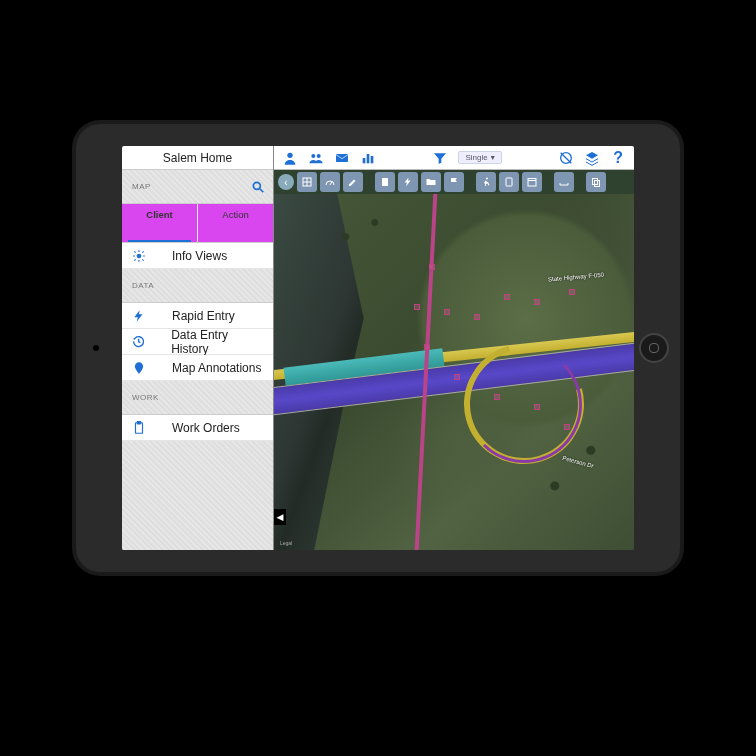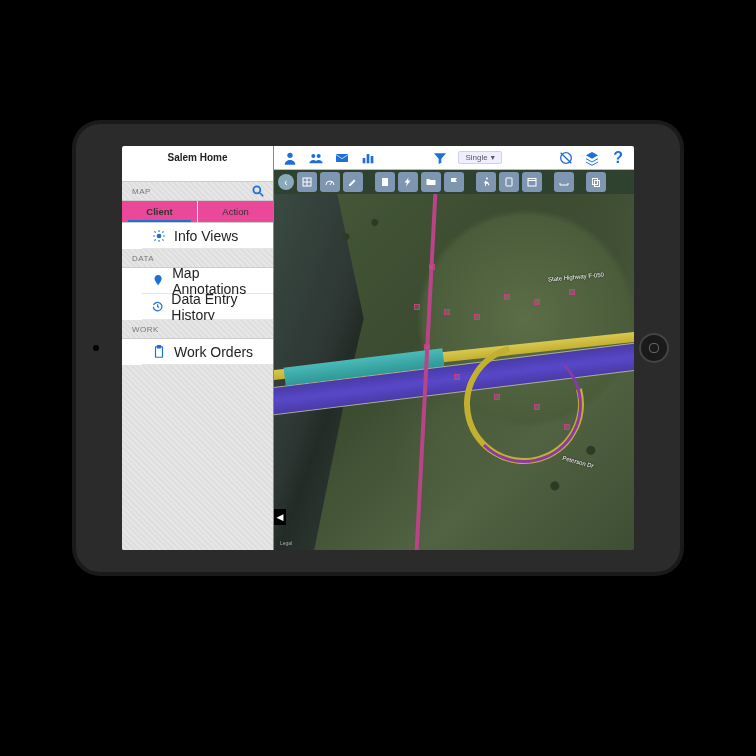--- a/index.html
+++ b/index.html
@@ -6,28 +6,28 @@
   body { background:#000; width:756px; height:756px; font-family:-apple-system,Helvetica,Arial,sans-serif; overflow:hidden; position:relative; }
   
   .ipad-frame { position:absolute; left:72px; top:120px; width:612px; height:456px; background:#1a1a1a; border-radius:28px; box-shadow:0 8px 30px rgba(0,0,0,.6); }
   .ipad-inner { position:absolute; inset:4px; background:#2b2b2b; border-radius:24px; }
   .screen { position:absolute; left:46px; top:22px; right:46px; bottom:22px; background:#000; border-radius:2px; overflow:hidden; display:flex; }
   .speaker { position:absolute; left:17px; top:50%; width:6px; height:6px; margin-top:-3px; background:#000; border-radius:50%; }
   .home-btn { position:absolute; right:11px; top:50%; width:30px; height:30px; margin-top:-15px; border:2px solid #444; border-radius:50%; background:#1a1a1a; }
   .home-btn::after { content:""; position:absolute; inset:8px; border:1.5px solid #666; border-radius:4px; }
 
   .sidebar { width:152px; background:#fff; display:flex; flex-direction:column; border-right:1px solid #888; }
-  .sidebar-title { height:36px; line-height:24px; text-align:center; font-size:10px; font-weight:700; color:#222; border-bottom:1px solid #ccc; }
-  .section-hdr { display:flex; align-items:center; justify-content:space-between; height:19px; padding:0 8px 0 10px; background:repeating-linear-gradient(45deg,#dedede,#dedede 2px,#e6e6e6 2px,#e6e6e6 4px); font-size:8px; color:#777; letter-spacing:.5px; border-bottom:1px solid #ccc; }
-  .tabbar { display:flex; height:22px; border-bottom:1px solid #ccc; background:#ec4899; }
+  .sidebar-title { height:24px; line-height:24px; text-align:center; font-size:12px; font-weight:400; color:#222; border-bottom:1px solid #ccc; }
+  .section-hdr { display:flex; align-items:center; justify-content:space-between; height:34px; padding:0 8px 0 10px; background:repeating-linear-gradient(45deg,#dedede,#dedede 2px,#e6e6e6 2px,#e6e6e6 4px); font-size:8px; color:#777; letter-spacing:.5px; border-bottom:1px solid #ccc; }
+  .tabbar { display:flex; height:39px; border-bottom:1px solid #ccc; background:#d946ef; }
   .tab { flex:1; line-height:22px; text-align:center; font-size:9.5px; color:#333; position:relative; }
   .tab.active { font-weight:600; }
   .tab + .tab { border-left:1px solid #eee; }
   .tab.active::after { content:""; position:absolute; bottom:0; left:6px; right:6px; height:2px; background:#1e6fd6; }
-  .item { display:flex; align-items:center; height:26px; padding:0 10px; border-bottom:1px solid #e5e5e5; font-size:14px; color:#222; gap:8px; background:#fff;margin-left:20px; }
+  .item { display:flex; align-items:center; height:26px; padding:0 10px; border-bottom:1px solid #e5e5e5; font-size:12px; color:#222; gap:26px; background:#fff; }
   .icon { width:14px; height:14px; display:inline-flex; align-items:center; justify-content:center; color:#1e6fd6; }
   .mag { width:14px; height:14px; color:#1e6fd6; }
   
   .main { flex:1; position:relative; display:flex; flex-direction:column; background:#3a533a; }
   .topbar { height:24px; background:#fff; border-bottom:1px solid #bbb; display:flex; align-items:center; padding:0 8px; gap:10px; }
   .topbar .spacer { flex:1; }
   .select-pill { font-size:8px; background:#eef; color:#556; border:1px solid #cdd3e8; padding:1px 6px; border-radius:2px; display:flex; align-items:center; gap:3px; }
   .tbicon { width:16px; height:16px; color:#1e6fd6; display:inline-flex; align-items:center; justify-content:center; }
   
   .toolbar2 { height:24px; display:flex; align-items:center; padding:0 4px; gap:3px; background:rgba(40,55,40,.6); }
@@ -95,33 +95,41 @@
             </span>
           <span>Info Views</span>
         </div>
 
         <div class="section-hdr">
           <span>DATA</span>
         </div>
         <div class="item">
           <span class="icon">
               <svg viewBox="0 0 24 24" fill="currentColor">
-                <path d="M12 2C8 2 5 5 5 9c0 5 7 13 7 13s7-8 7-13c0-4-3-7-7-7z"></path>
-              </svg>
-            </span>
-          <span>Map Annotations</span>
+                <path d="M13 2L4 14h6l-2 8 10-13h-6z"></path>
+              </svg>
+            </span>
+          <span>Rapid Entry</span>
         </div>
         <div class="item">
           <span class="icon">
               <svg viewBox="0 0 24 24" fill="none" stroke="currentColor" stroke-width="2.5">
                 <path d="M3 12a9 9 0 1 0 3-6.7L3 8"></path>
                 <path d="M12 7v5l3 2"></path>
               </svg>
             </span>
           <span>Data Entry History</span>
+        </div>
+        <div class="item">
+          <span class="icon">
+              <svg viewBox="0 0 24 24" fill="currentColor">
+                <path d="M12 2C8 2 5 5 5 9c0 5 7 13 7 13s7-8 7-13c0-4-3-7-7-7z"></path>
+              </svg>
+            </span>
+          <span>Map Annotations</span>
         </div>
 
         <div class="section-hdr">
           <span>WORK</span>
         </div>
         <div class="item">
           <span class="icon">
               <svg viewBox="0 0 24 24" fill="none" stroke="currentColor" stroke-width="2">
                 <rect x="6" y="3" width="12" height="18" rx="1"></rect>
                 <rect x="9" y="1" width="6" height="4" rx="1" fill="currentColor"></rect>

